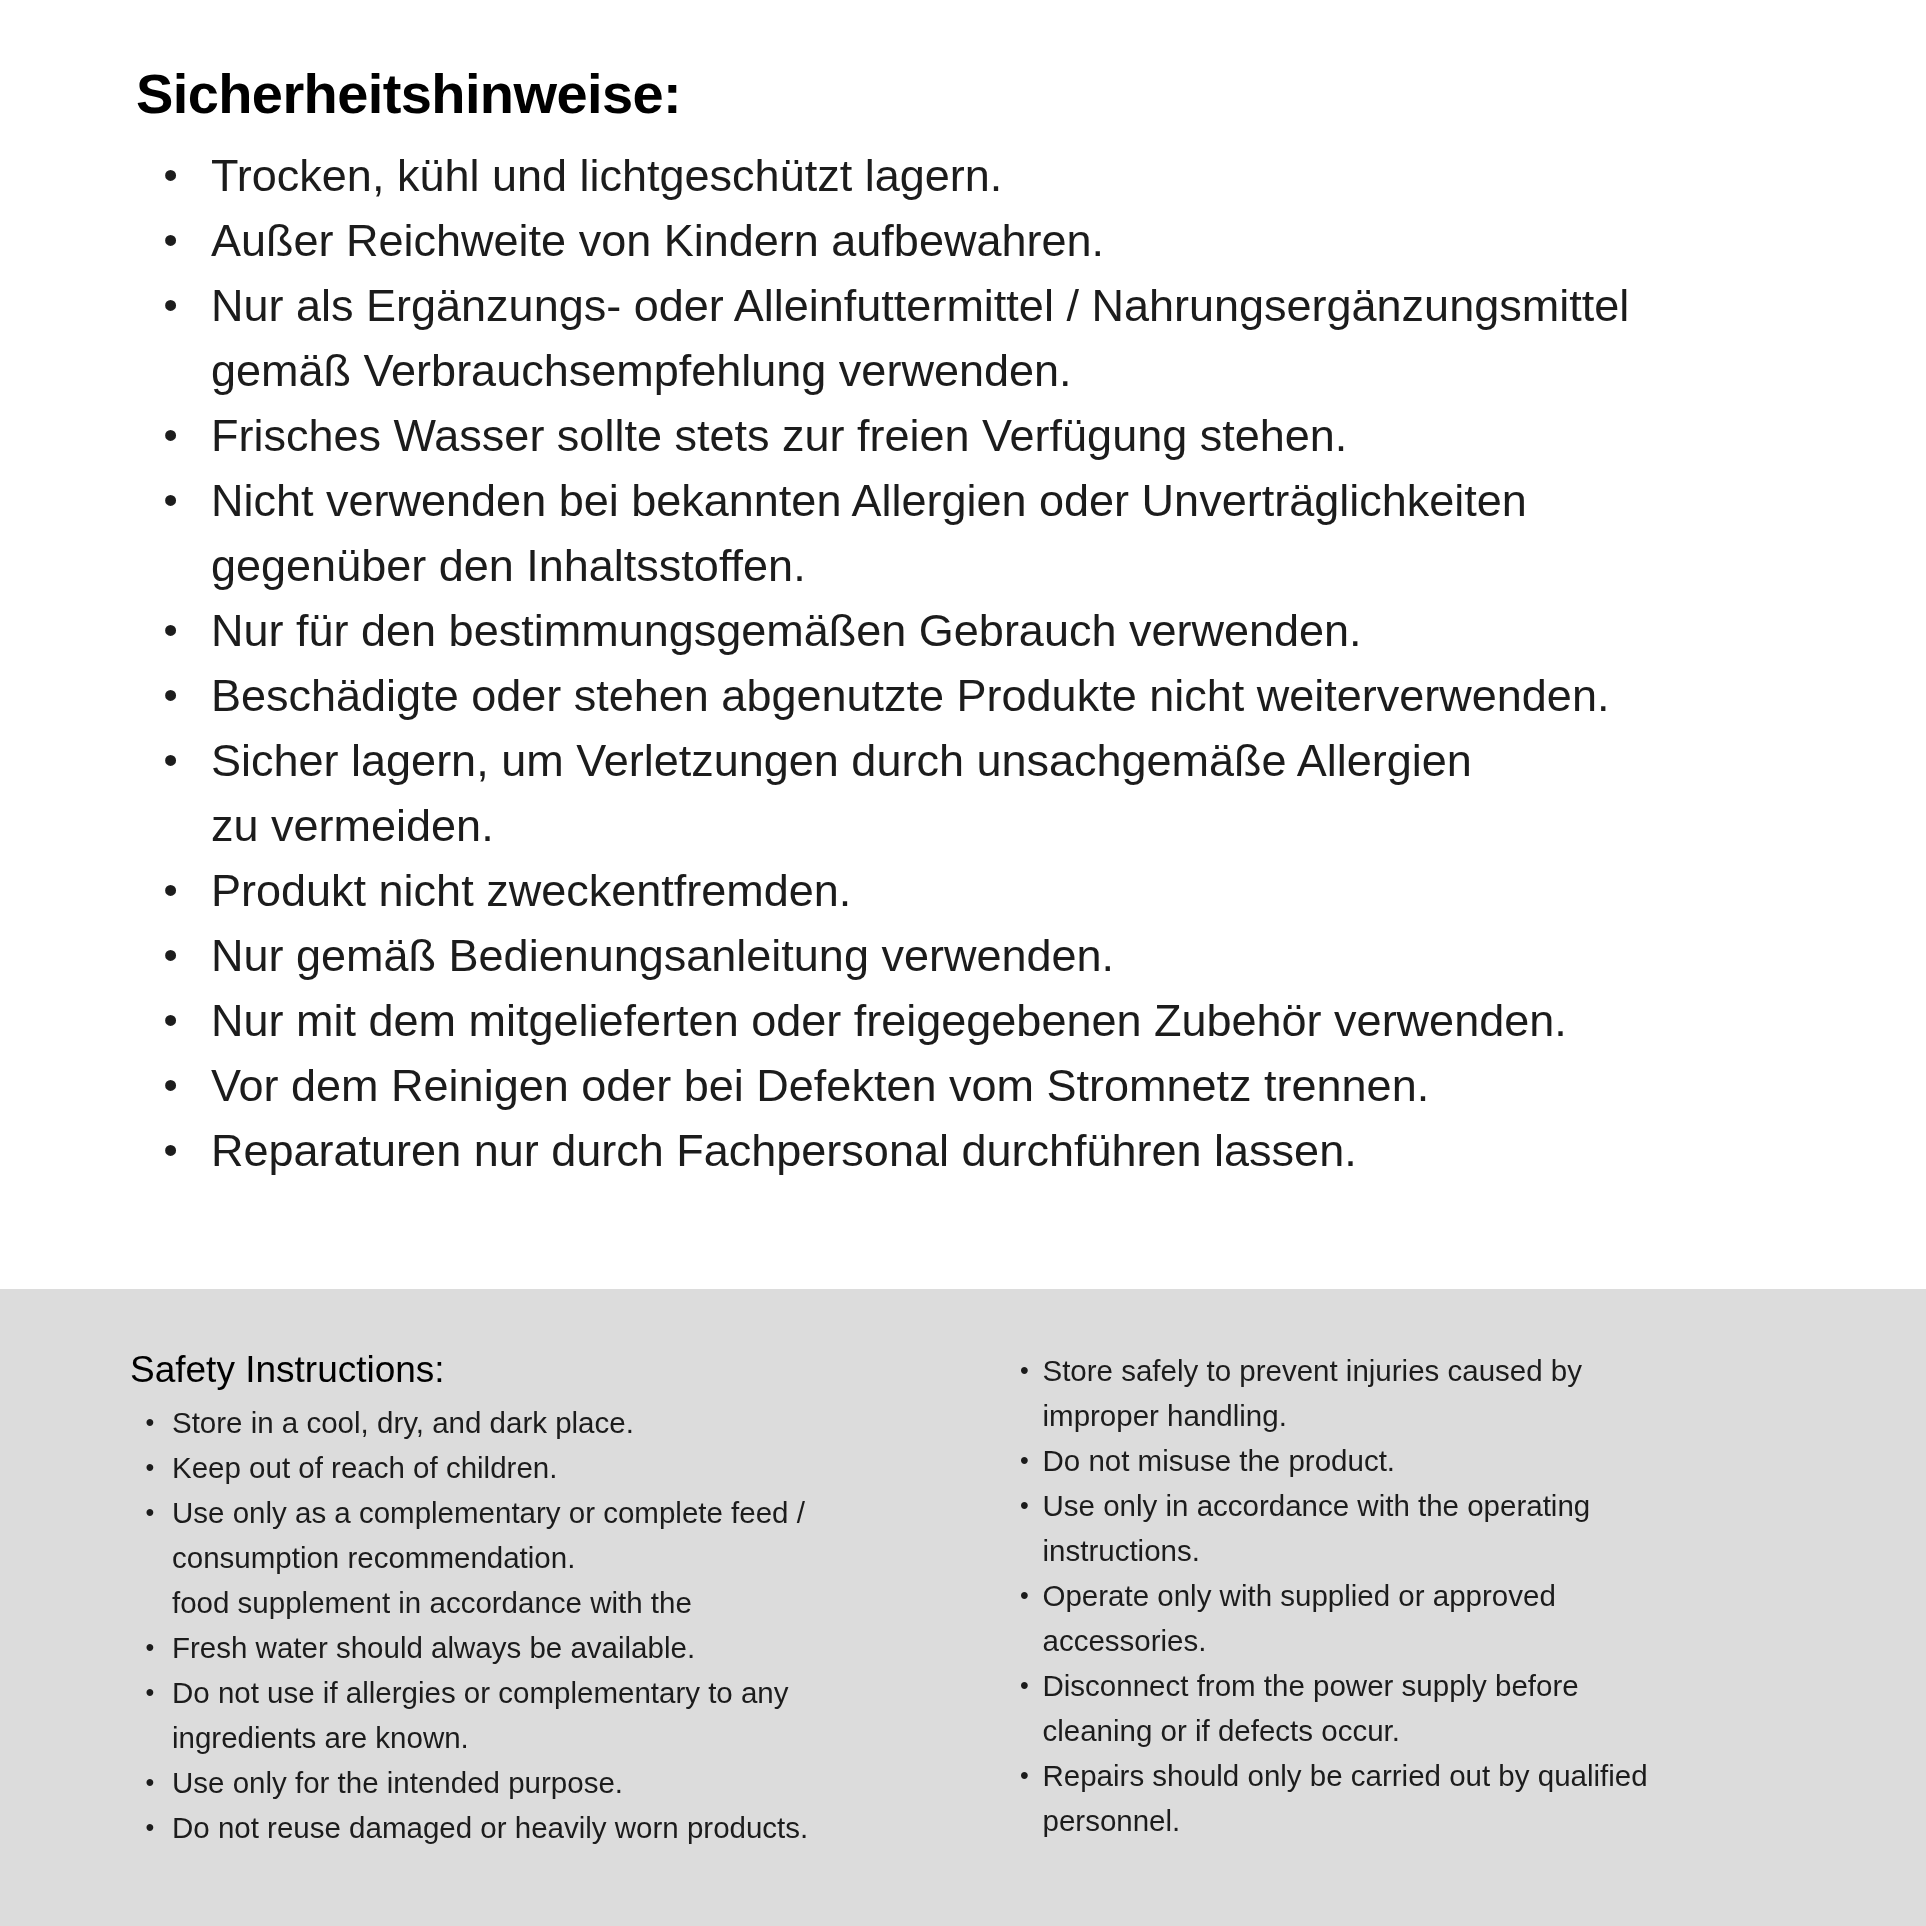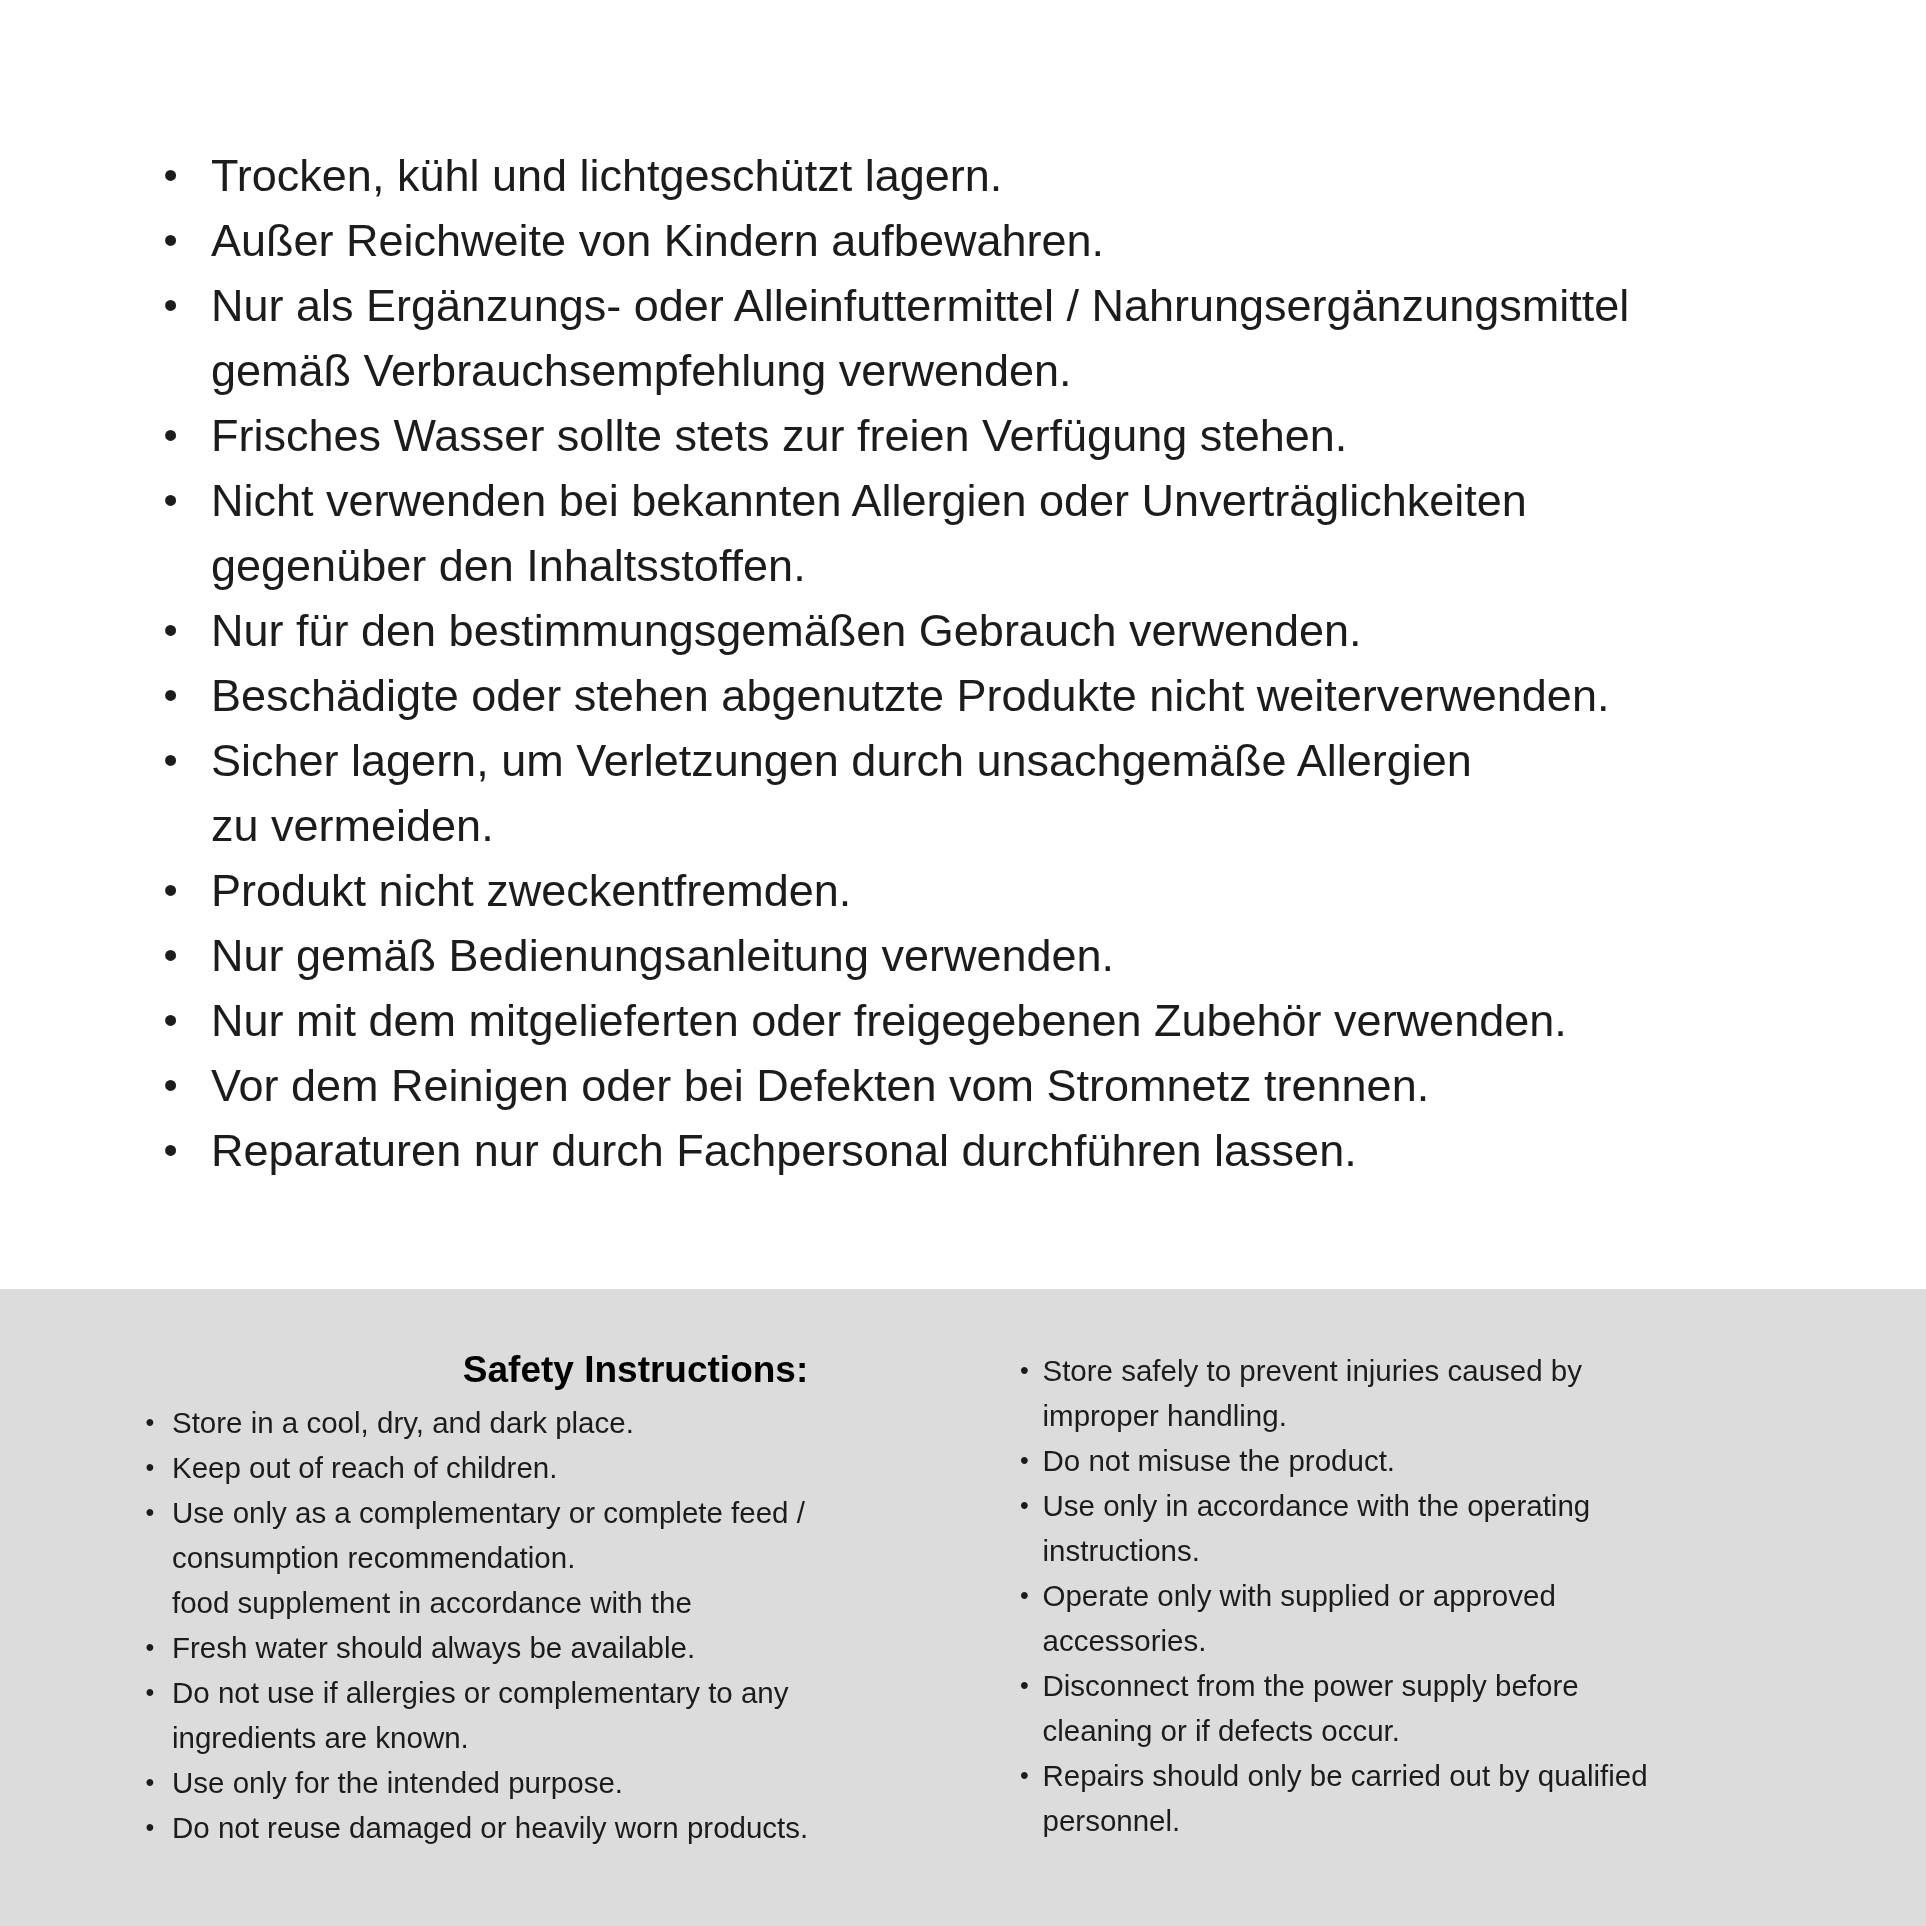--- a/index.html
+++ b/index.html
@@ -58,24 +58,23 @@
     background: #dcdcdc;
   }
   .en-col {
     position: absolute;
     white-space: nowrap;
   }
   .en-left  { left: 130px;  top: 58px;  }
   .en-right { left: 1020px; top: 59px;  }
   .en-title {
     font-size: 37px;
-    font-weight: 700;
+    font-weight: 400;
     line-height: 45px;
     color: #000000;
-    text-align: right;
   }
   .en-list {
     font-size: 29.5px;
     line-height: 45px;
   }
   .en-left .en-list { margin-top: 7.7px; }
   .en-list .line {
     position: relative;
   }
   .en-left  .en-list .line { padding-left: 42px; }
@@ -86,20 +85,21 @@
     font-size: 0.85em;
   }
   .en-left  .en-list .blt { left: 15.4px; }
   .en-right .en-list .blt { left: 0; }
 </style>
 </head>
 <body>
 
 <div class="page">
 
+  <div class="de-title">Sicherheitshinweise:</div>
 
   <div class="de-list">
     <div class="line"><span class="blt">•</span><span>Trocken, kühl und lichtgeschützt lagern.</span></div>
     <div class="line"><span class="blt">•</span><span>Außer Reichweite von Kindern aufbewahren.</span></div>
     <div class="line"><span class="blt">•</span><span>Nur als Ergänzungs- oder Alleinfuttermittel / Nahrungsergänzungsmittel</span></div>
     <div class="line"><span>gemäß Verbrauchsempfehlung verwenden.</span></div>
     <div class="line"><span class="blt">•</span><span>Frisches Wasser sollte stets zur freien Verfügung stehen.</span></div>
     <div class="line"><span class="blt">•</span><span>Nicht verwenden bei bekannten Allergien oder Unverträglichkeiten</span></div>
     <div class="line"><span>gegenüber den Inhaltsstoffen.</span></div>
     <div class="line"><span class="blt">•</span><span>Nur für den bestimmungsgemäßen Gebrauch verwenden.</span></div>

